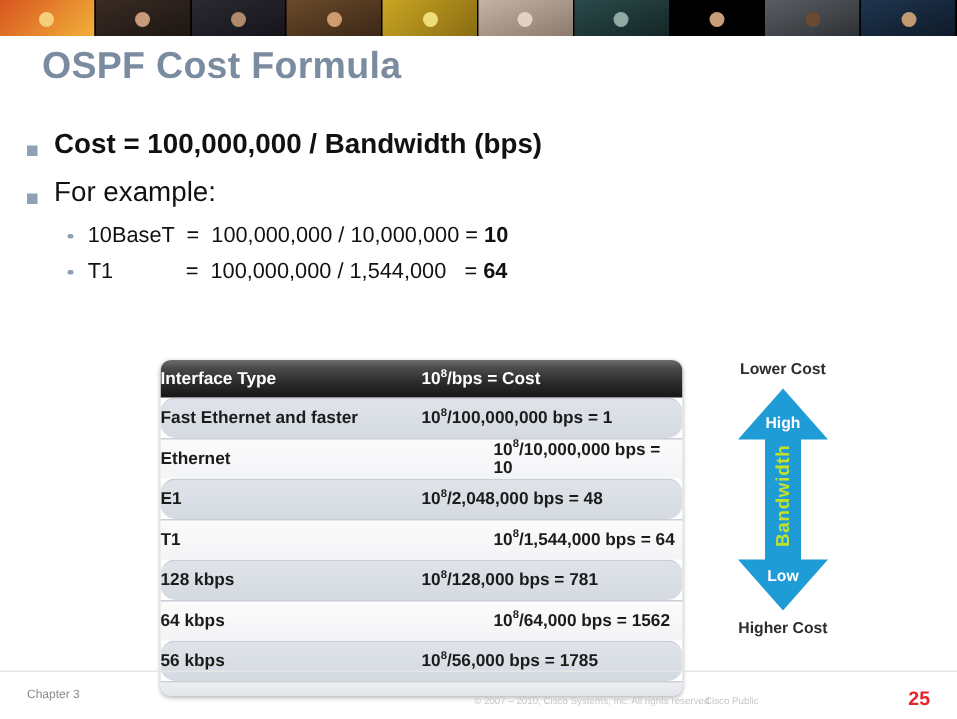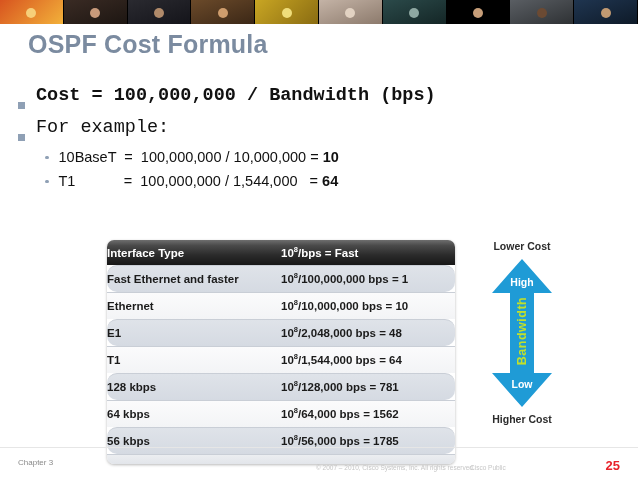--- a/index.html
+++ b/index.html
@@ -107,23 +107,22 @@
 
   
   .bullets {
     position: absolute;
     left: 18px;
     top: 84px;
     width: 470px;
   }
   .b1 {
     display: flex;
-    align-items: flex-end;
+    align-items: center;
     margin-bottom: 7px;
-    font-family: Liberation Mono, monospace;
   }
   .b1 .mark {
     width: 7px; height: 7px;
     background: #8fa0b5;
     margin-top: 8px;
     margin-right: 11px;
     flex: none;
   }
   .b1 .text {
     font-size: 18.5px;
@@ -186,21 +185,21 @@
   }
   .thead {
     background: linear-gradient(to bottom, #6e6e6e 0%, #4a4a4a 22%, #2b2b2b 60%, #171717 100%);
     height: 25px;
   }
   .thead .c1, .thead .c2 {
     color: #ffffff;
     font-weight: bold;
   }
   .r-odd  { background: linear-gradient(to bottom, #dfe3e9 0%, #d5dae2 100%); border-radius: 10px; }
-  .r-even { background: linear-gradient(to bottom, #fbfbfc 0%, #f3f4f6 100%); }
+  .r-even { background: linear-gradient(to bottom, #fbfbfc 0%, #f3f4f6 100%); gap: 48px; }
   .trow + .trow { border-top: 1px solid #c9ced6; }
   .tfoot {
     height: 9px;
     background: linear-gradient(to bottom, #eceef1 0%, #e2e5ea 100%);
     border-top: 1px solid #c9ced6;
   }
   sup { font-size: 7.5px; vertical-align: super; line-height: 0; }
 
   
   .bw {
@@ -350,21 +349,21 @@
     <span class="mark"></span>
     <span class="text"><span>T1</span><span>            =  100,000,000 / 1,544,000   = </span><b>64</b></span>
   </div>
 
 </div>
 
 <div class="table">
 
   <div class="trow thead">
     <div class="c1">Interface Type</div>
-    <div class="c2"><span>10</span><sup>8</sup><span>/bps = Fast</span></div>
+    <div class="c2"><span>10</span><sup>8</sup><span>/bps = Cost</span></div>
   </div>
 
   <div class="trow r-odd">
     <div class="c1">Fast Ethernet and faster</div>
     <div class="c2"><span>10</span><sup>8</sup><span>/100,000,000 bps = 1</span></div>
   </div>
 
   <div class="trow r-even">
     <div class="c1">Ethernet</div>
     <div class="c2"><span>10</span><sup>8</sup><span>/10,000,000 bps = 10</span></div>

